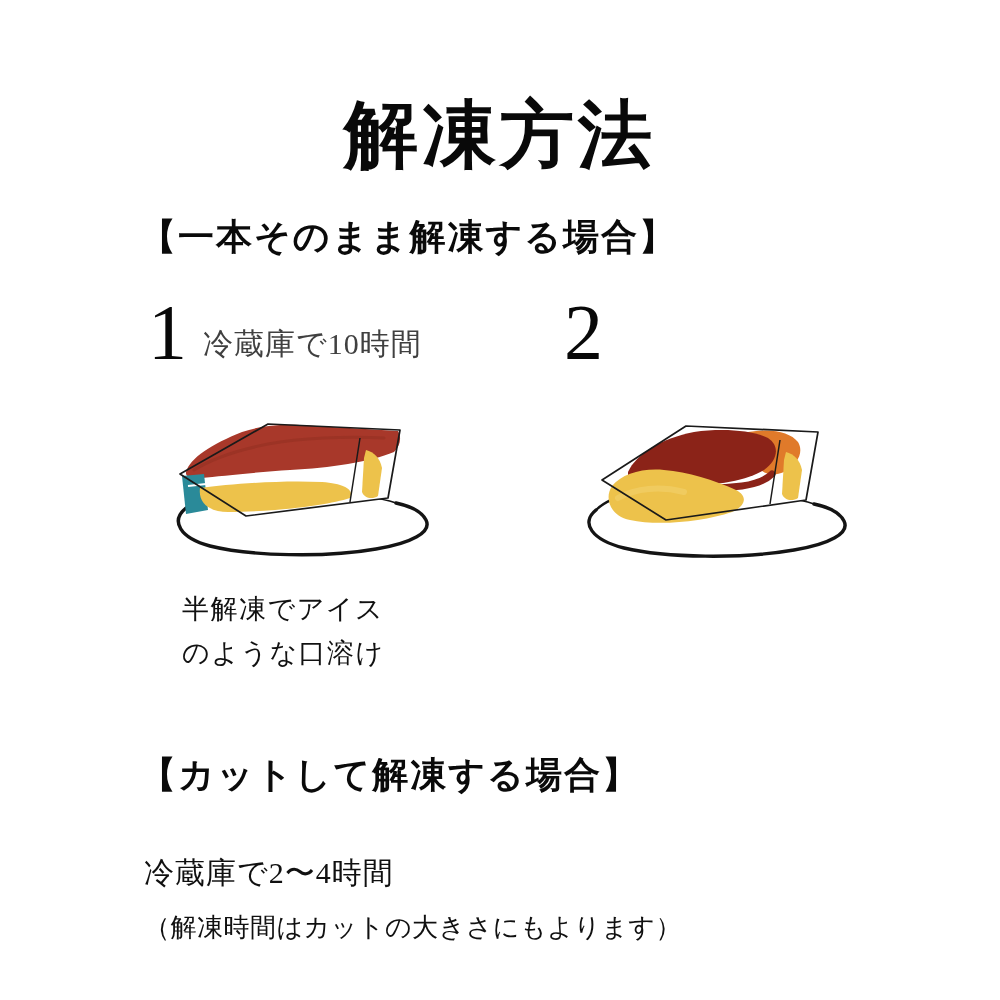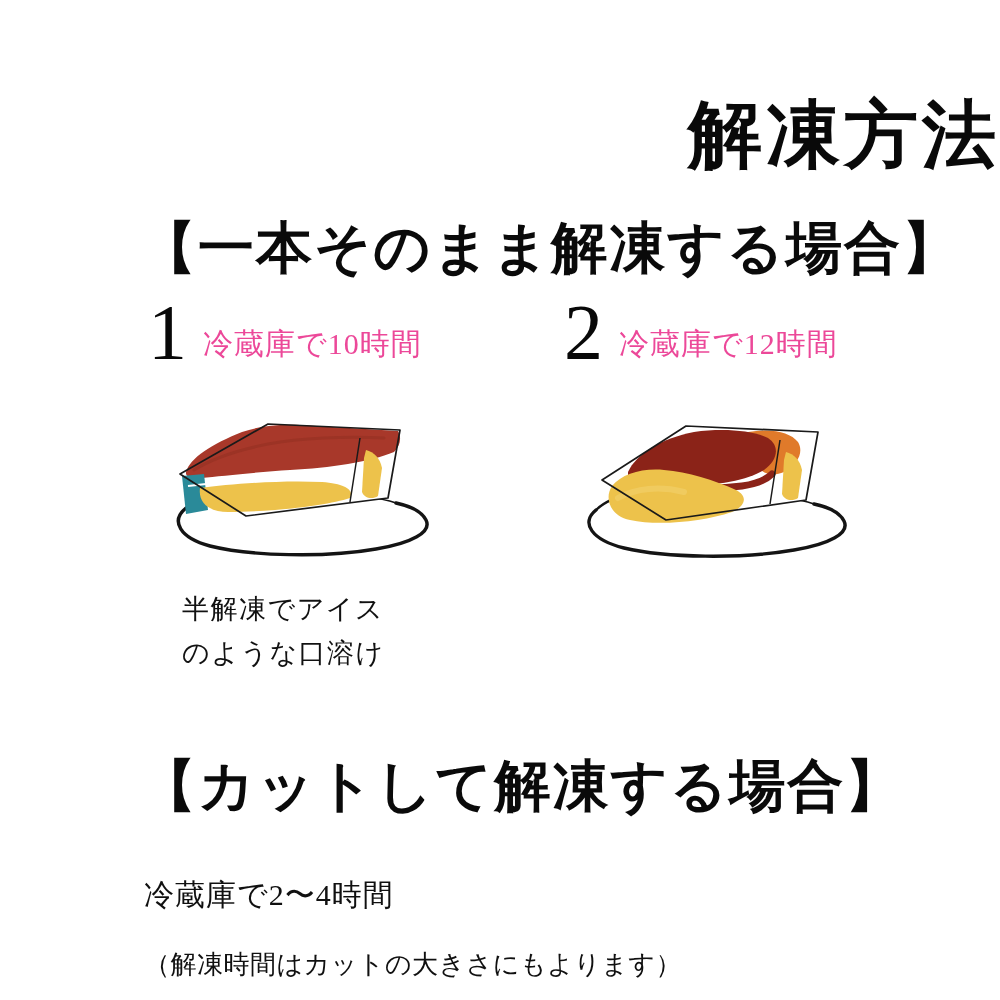--- a/index.html
+++ b/index.html
@@ -23,34 +23,34 @@
     height: 1000px;
     background: #ffffff;
   }
 
   
   .page-title {
     position: absolute;
     top: 48px;
     left: 0;
     width: 1000px;
-    text-align: right;
+    text-align: center;
     font-size: 74px;
     line-height: 1.0;
     font-weight: 700;
     letter-spacing: 4px;
     color: #090909;
     font-family: "Liberation Serif", "DejaVu Serif", serif;
   }
 
   
   .section-heading {
     position: absolute;
     left: 140px;
-    font-size: 56px;
+    font-size: 36px;
     line-height: 1.1;
     font-weight: 700;
     letter-spacing: 2px;
     color: #0a0a0a;
     white-space: nowrap;
   }
   #heading-whole { top: 218px; }
   #heading-cut   { top: 756px; }
 
   
@@ -84,21 +84,21 @@
     font-weight: 400;
     letter-spacing: 0;
     color: #080808;
     font-family: "Liberation Serif", "DejaVu Serif", serif;
   }
   .step-duration {
     margin-left: 16px;
     font-size: 30px;
     line-height: 1;
     letter-spacing: 1px;
-    color: #ec4899;
+    color: #404040;
     white-space: nowrap;
     position: relative;
     top: -4px;
   }
 
   .step-illustration {
     position: absolute;
     top: 92px;
     left: 10px;
     width: 340px;
@@ -118,32 +118,32 @@
     line-height: 1.62;
     letter-spacing: 1.5px;
     color: #111111;
     white-space: pre-line;
   }
 
   
   .cut-body {
     position: absolute;
     left: 144px;
-    top: 876px;
+    top: 854px;
     width: 720px;
   }
   .cut-time {
     font-size: 30px;
     line-height: 1.25;
     letter-spacing: 1px;
     color: #101010;
     white-space: nowrap;
   }
   .cut-note {
-    margin-top: 35px;
+    margin-top: 20px;
     font-size: 26px;
     line-height: 1.25;
     letter-spacing: 0.5px;
     color: #101010;
     white-space: nowrap;
   }
 </style>
 </head>
 <body>
 
@@ -189,21 +189,20 @@
         </svg>
       </div>
 
       <div class="step-caption">半解凍でアイス
 のような口溶け</div>
     </div>
 
     <div class="step" id="step-2">
       <div class="step-head">
         <span class="step-number">2</span>
-        <span class="step-duration">冷蔵庫で12時間</span>
       </div>
 
       <div class="step-illustration">
         <svg viewBox="0 0 340 180" xmlns="http://www.w3.org/2000/svg">
 
           <path d="M30 122 C14 135 26 152 58 160 C100 170 176 171 228 162
                    C264 156 284 145 278 133 C274 125 262 119 248 116" fill="none" stroke="#141414" stroke-width="3.4" stroke-linecap="round"></path>
           <path d="M248 116 C240 113 228 111 216 110" fill="none" stroke="#141414" stroke-width="1.6" stroke-linecap="round"></path>
           <path d="M30 122 C38 114 52 108 70 104" fill="none" stroke="#141414" stroke-width="2.4" stroke-linecap="round"></path>
 

